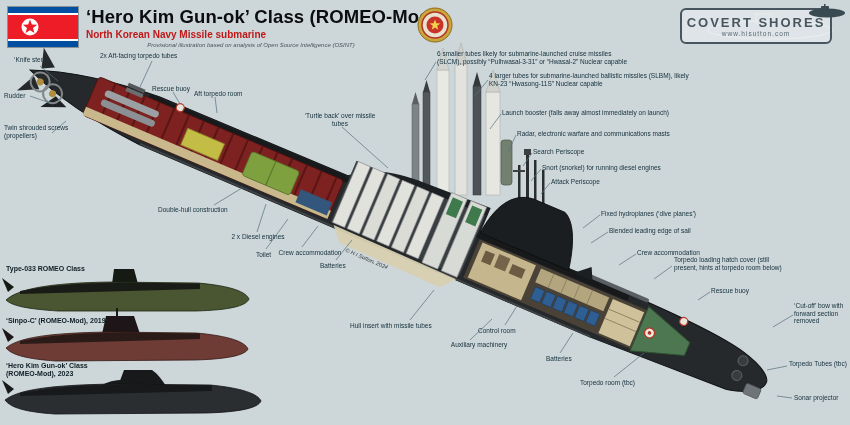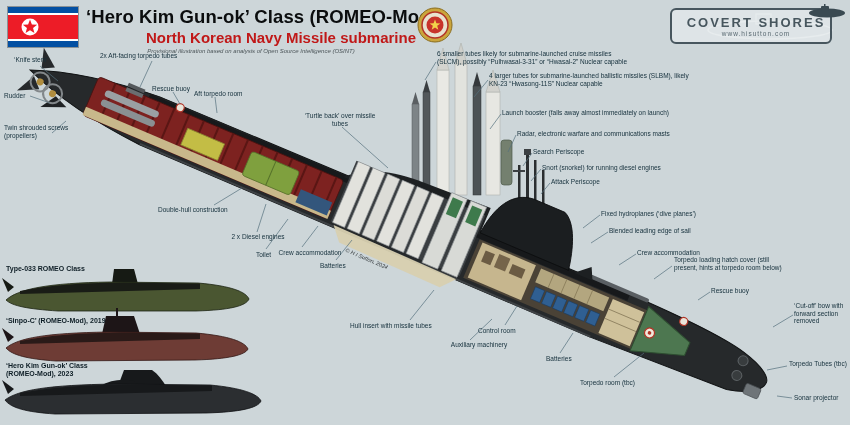--- a/index.html
+++ b/index.html
@@ -9,26 +9,26 @@
   .stage{position:relative;width:850px;height:425px;background:var(--background);
     overflow:hidden;font-family:"Liberation Sans",sans-serif;}
   .scene-svg,.leader-svg{position:absolute;left:0;top:0;}
   .leader-svg{z-index:5;pointer-events:none;}
   .leader-svg line{stroke:#54707c;stroke-width:0.7;}
   #callout-layer{position:absolute;left:0;top:0;width:850px;height:425px;z-index:6;}
   .callout{position:absolute;font-size:6.5px;line-height:1.18;color:var(--label);}
   .flag{position:absolute;left:8px;top:7px;z-index:8;box-shadow:0 0 0 1px #8a9296;}
   .title-block{position:absolute;left:86px;top:6px;width:330px;z-index:8;}
   .title{margin:0;font-size:18.5px;font-weight:bold;color:#0b0d0e;letter-spacing:0.1px;white-space:nowrap;}
-  .subtitle{font-size:15px;font-weight:bold;color:var(--accent-red);text-align:right;margin-top:1px;}
+  .subtitle{font-size:10px;font-weight:bold;color:var(--accent-red);text-align:left;margin-top:1px;}
   .note{font-size:6px;font-style:italic;color:#4c5559;text-align:center;margin-top:2px;}
   .badge{position:absolute;left:417px;top:7px;z-index:8;}
   .logo-box{position:absolute;right:18px;top:8px;width:148px;height:32px;z-index:8;
     border:2px solid #47565e;border-radius:6px;background:rgba(236,241,243,0.55);
-    display:flex;flex-direction:column;align-items:center;justify-content:center;padding-left:10px;}
+    display:flex;flex-direction:column;align-items:center;justify-content:center;}
   .logo-name{font-size:13px;font-weight:bold;letter-spacing:2px;color:#47565e;}
   .logo-url{font-size:6.5px;color:#5a6a72;letter-spacing:1px;}
   .logo-sub{position:absolute;right:4px;top:4px;z-index:9;}
   .copyright{position:absolute;left:347px;top:247px;z-index:6;font-size:5.5px;font-style:italic;
     color:#2e3336;transform:rotate(23deg);transform-origin:left top;}
   .cmp-label{position:absolute;z-index:7;font-size:7px;font-weight:bold;color:#0e1e26;line-height:1.15;}
   #cmp1{left:6px;top:265px;}
   #cmp2{left:6px;top:317px;}
   #cmp3{left:6px;top:362px;width:105px;}
 </style>

